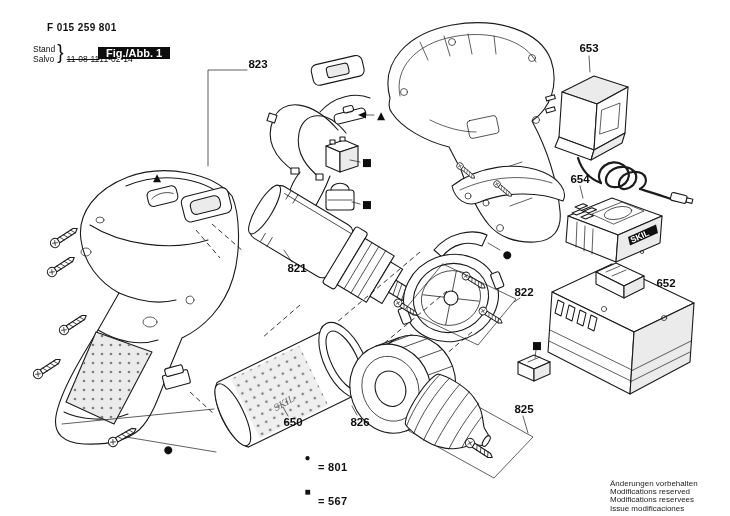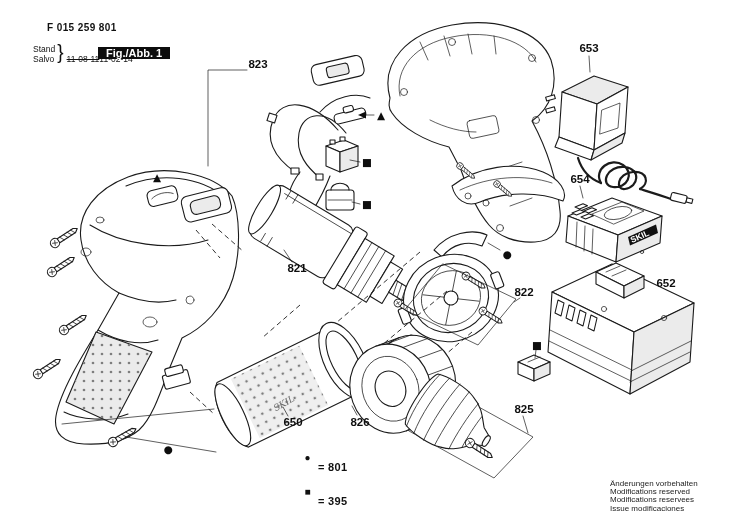--- a/index.html
+++ b/index.html
@@ -345,21 +345,21 @@
 
   <div class="fig-box">Fig./Abb. 1</div>
 
   <div class="legend">
     <div class="legend-row">
       <span class="legend-sym">●</span>
       <span class="legend-txt">= 801</span>
     </div>
     <div class="legend-row">
       <span class="legend-sym">■</span>
-      <span class="legend-txt">= 395</span>
+      <span class="legend-txt">= 567</span>
     </div>
     <div class="legend-row">
       <span class="legend-sym">▲</span>
       <span class="legend-txt">= 550</span>
     </div>
   </div>
 
   <div class="notes">
     <div>Änderungen vorbehalten</div>
     <div>Modifications reserved</div>

